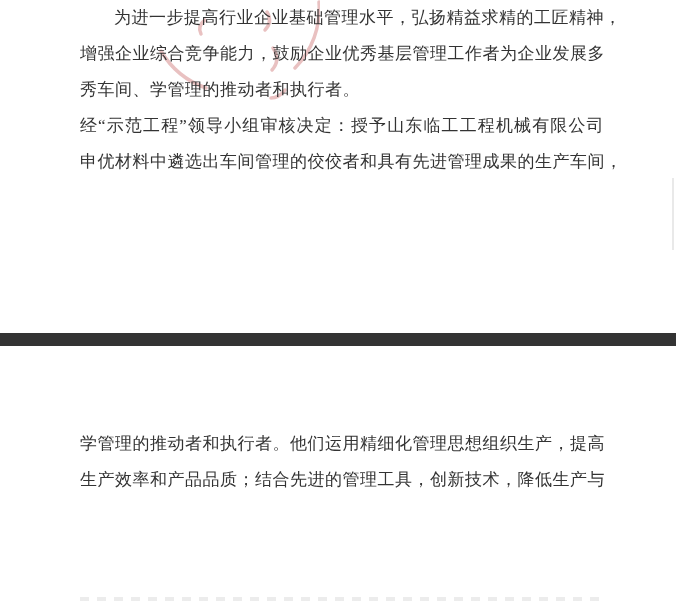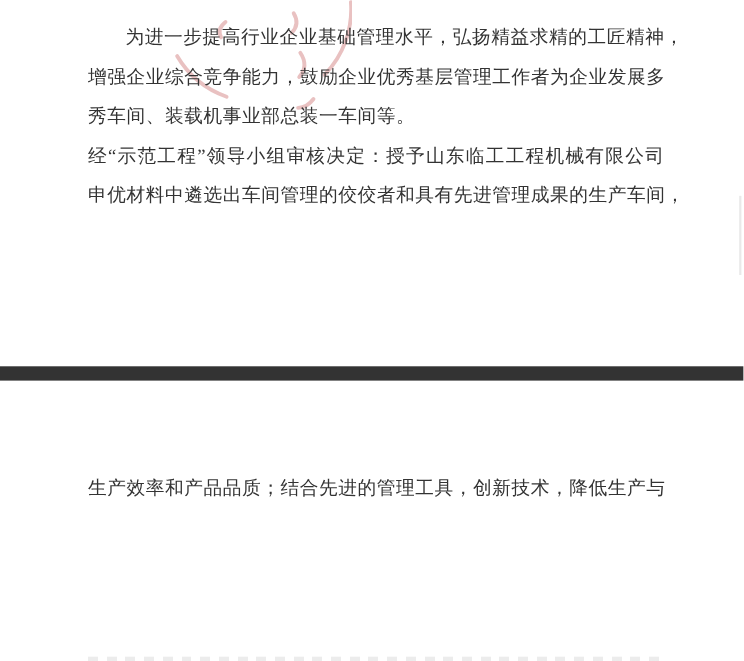--- a/index.html
+++ b/index.html
@@ -17,21 +17,21 @@
   }
   .text-block {
     position: absolute;
     left: 0; right: 0;
     padding: 0 72px 0 80px;
     font-size: 17px;
     line-height: 36px;
     color: #333333;
     letter-spacing: 0.5px;
   }
-  .text-block-page1 { top: 16px; }
+  .text-block-page1 { top: 0; }
   .text-block-page2 { top: 426px; }
   .line {
     white-space: nowrap;
     text-align: justify;
   }
   .line.full { text-align-last: justify; }
   .line.indent { text-indent: 2em; }
   .page-divider {
     position: absolute;
     left: 0; top: 333px;
@@ -70,27 +70,28 @@
       <path d="M 122 12 q 6 10 -2 18"></path>
       <path d="M 128 48 q 8 12 -1 22"></path>
       <path d="M 60 20 q -8 6 -4 14"></path>
       <path d="M 140 90 q -6 8 -14 8"></path>
     </g>
   </svg>
 
   <div class="text-block text-block-page1" style="color: rgb(51, 51, 51);">
     <div class="line full indent">为进一步提高行业企业基础管理水平，弘扬精益求精的工匠精神，</div>
     <div class="line full">增强企业综合竞争能力，鼓励企业优秀基层管理工作者为企业发展多</div>
-    <div class="line">秀车间、装载机事业部总装一车间等。</div>
+    <div class="line">秀车间、学管理的推动者和执行者。</div>
     <div class="line full">经“示范工程”领导小组审核决定：授予山东临工工程机械有限公司</div>
     <div class="line full">申优材料中遴选出车间管理的佼佼者和具有先进管理成果的生产车间，</div>
   </div>
 
   <div class="page-divider" style="background: rgb(51, 51, 51);"></div>
 
   <div class="text-block text-block-page2" style="color: rgb(51, 51, 51);">
+    <div class="line full">学管理的推动者和执行者。他们运用精细化管理思想组织生产，提高</div>
     <div class="line full">生产效率和产品品质；结合先进的管理工具，创新技术，降低生产与</div>
   </div>
 
   <div class="scan-artifact-line"></div>
   <div class="bottom-smudge"></div>
 
 </div>
 
 </body></html>

